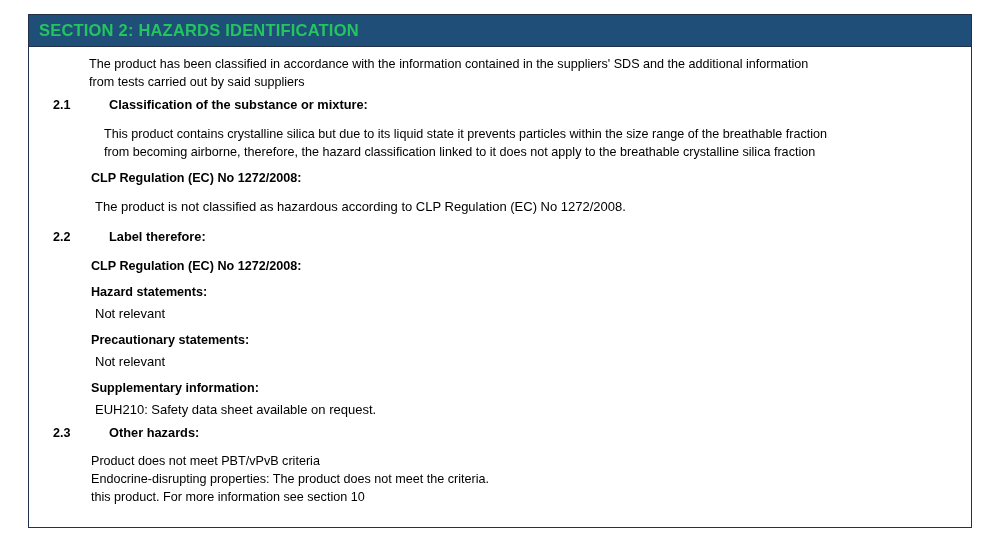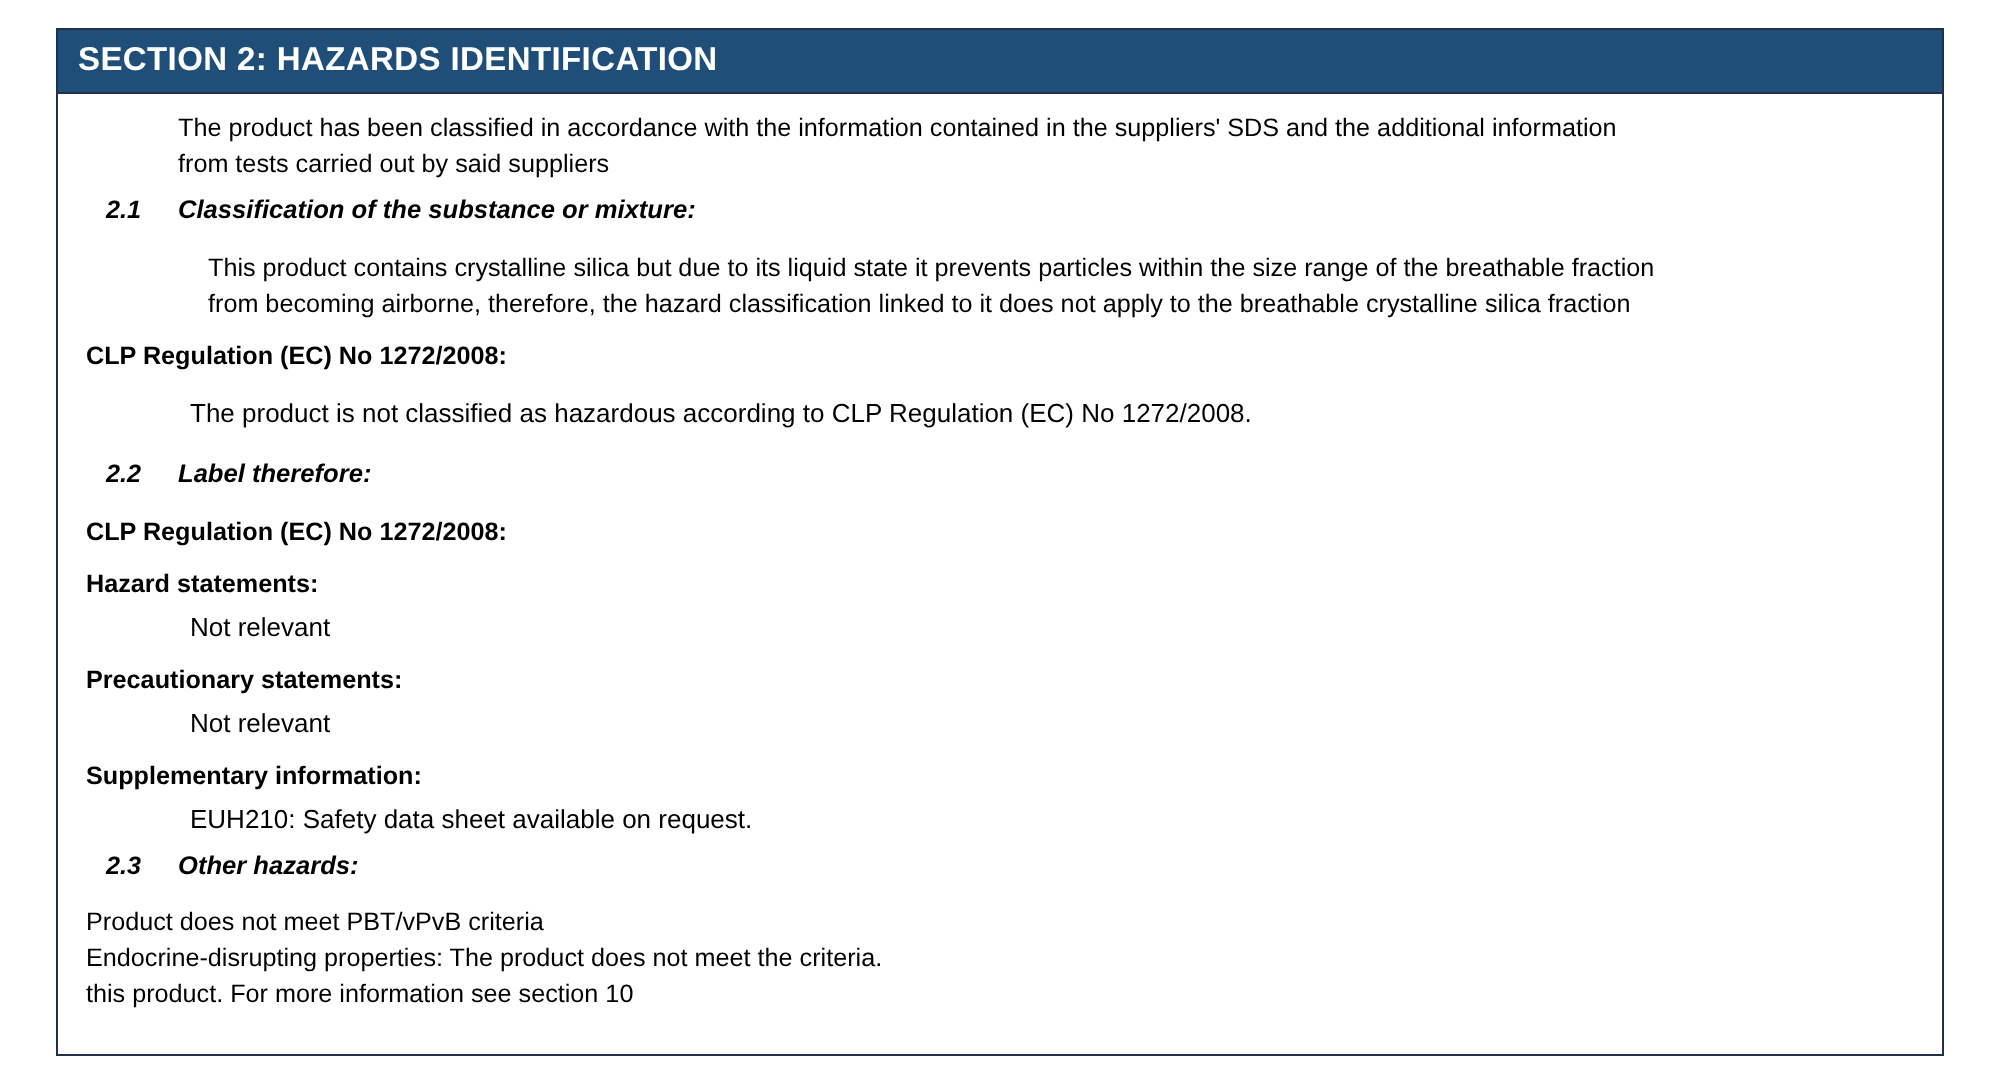--- a/index.html
+++ b/index.html
@@ -26,69 +26,70 @@
     left: 28px;
     top: 14px;
     width: 944px;
     height: 514px;
     border: 1px solid #23304a;
     box-sizing: border-box;
     background: #ffffff;
   }
   .section-header {
     background: #1f4e79;
-    color: #ffffff;
+    color: #22c55e;
     font-size: 16.5px;
     font-weight: bold;
     padding: 6px 10px 7px 10px;
     letter-spacing: 0.2px;
     line-height: 1.1;
     border-bottom: 1px solid #23304a;
   }
   .body-area {
     padding: 8px 14px 6px 14px;
     box-sizing: border-box;
   }
   .row {
     display: flex;
     align-items: flex-start;
-    font-style: italic;
   }
   .num {
     width: 46px;
     flex: 0 0 46px;
     font-size: 12.6px;
     font-weight: bold;
     text-align: left;
     padding-left: 10px;
     box-sizing: border-box;
     line-height: 1.45;
   }
   .txt {
     flex: 1 1 auto;
     font-size: 12.6px;
     line-height: 1.45;
+    margin-left: 20px;
   }
   .intro {
     margin-left: 46px;
     font-size: 12.6px;
     line-height: 1.45;
     padding-right: 6px;
   }
   .heading-bold {
     font-weight: bold;
     font-size: 12.8px;
   }
   .indent-1 {
     margin-left: 61px;
     font-size: 12.6px;
     line-height: 1.45;
     padding-right: 6px;
   }
   .indent-2 {
+    margin-left: 48px;
     font-size: 12.6px;
     line-height: 1.45;
   }
   .indent-sub {
     margin-left: 52px;
     font-size: 13px;
     line-height: 1.45;
   }
   .gap-sm { height: 7px; }
   .gap-md { height: 11px; }

